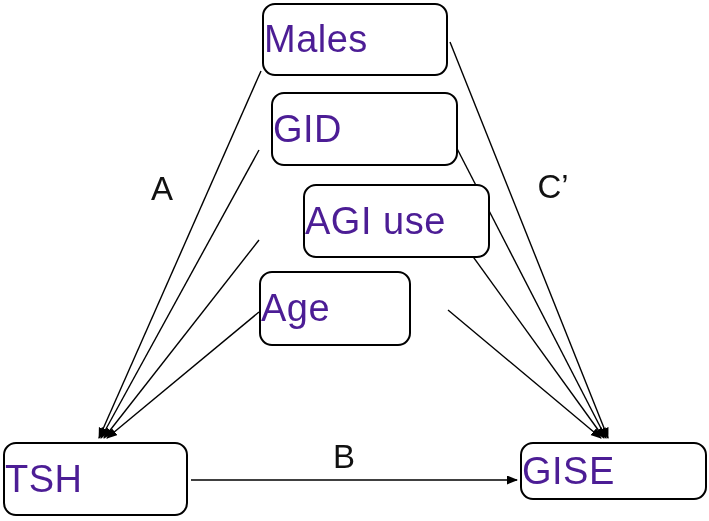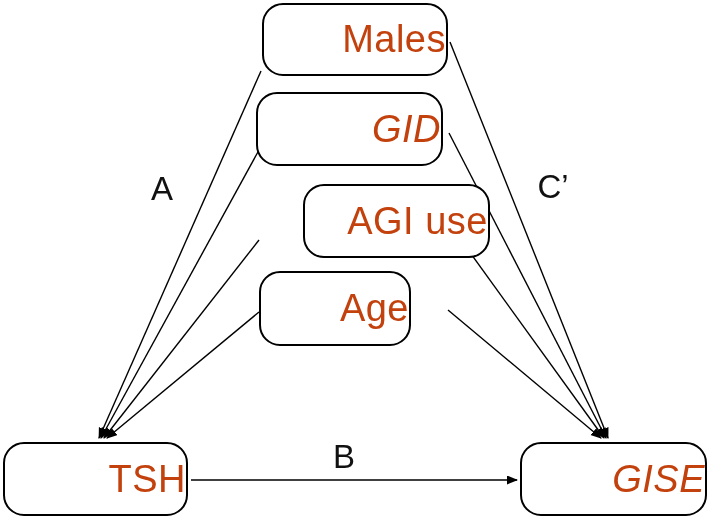--- a/index.html
+++ b/index.html
@@ -20,35 +20,35 @@
     left: 0;
     top: 0;
     width: 709px;
     height: 521px;
   }
   .node {
     position: absolute;
     box-sizing: border-box;
     background: #ffffff;
     border: 2.5px solid #000000;
-    border-radius: 21px;
+    border-radius: 13px;
     display: flex;
     align-items: center;
-    justify-content: flex-end;
+    justify-content: flex-start;
     font-size: 38px;
-    color: #c2410c;
+    color: #4c1d95;
     letter-spacing: 0.5px;
     white-space: nowrap;
   }
   .node-males { left: 262px; top: 3px;   width: 186px; height: 73px; }
-  .node-gid   { left: 256px; top: 92px;  width: 187px; height: 74px; font-style: italic; }
+  .node-gid   { left: 271px; top: 92px;  width: 187px; height: 74px; }
   .node-agi   { left: 260px; top: 184px; width: 187px; height: 74px; margin-left: 43px; }
   .node-age   { left: 259px; top: 271px; width: 152px; height: 75px; }
   .node-tsh   { left: 3px;   top: 442px; width: 185px; height: 74px; }
-  .node-gise  { left: 520px; top: 442px; width: 187px; height: 74px; font-style: italic; }
+  .node-gise  { left: 520px; top: 442px; width: 187px; height: 58px; }
 
   .path-label {
     position: absolute;
     font-size: 33px;
     color: #111111;
     text-align: center;
     white-space: nowrap;
   }
   .label-a  { left: 140px; top: 170px; width: 44px; }
   .label-c  { left: 523px; top: 168px; width: 60px; }

